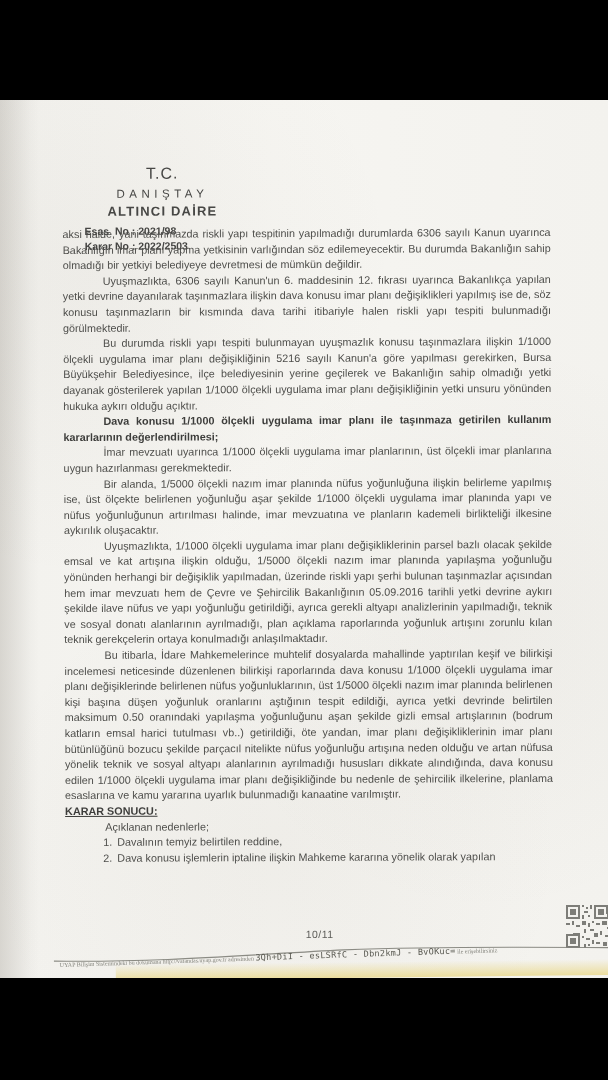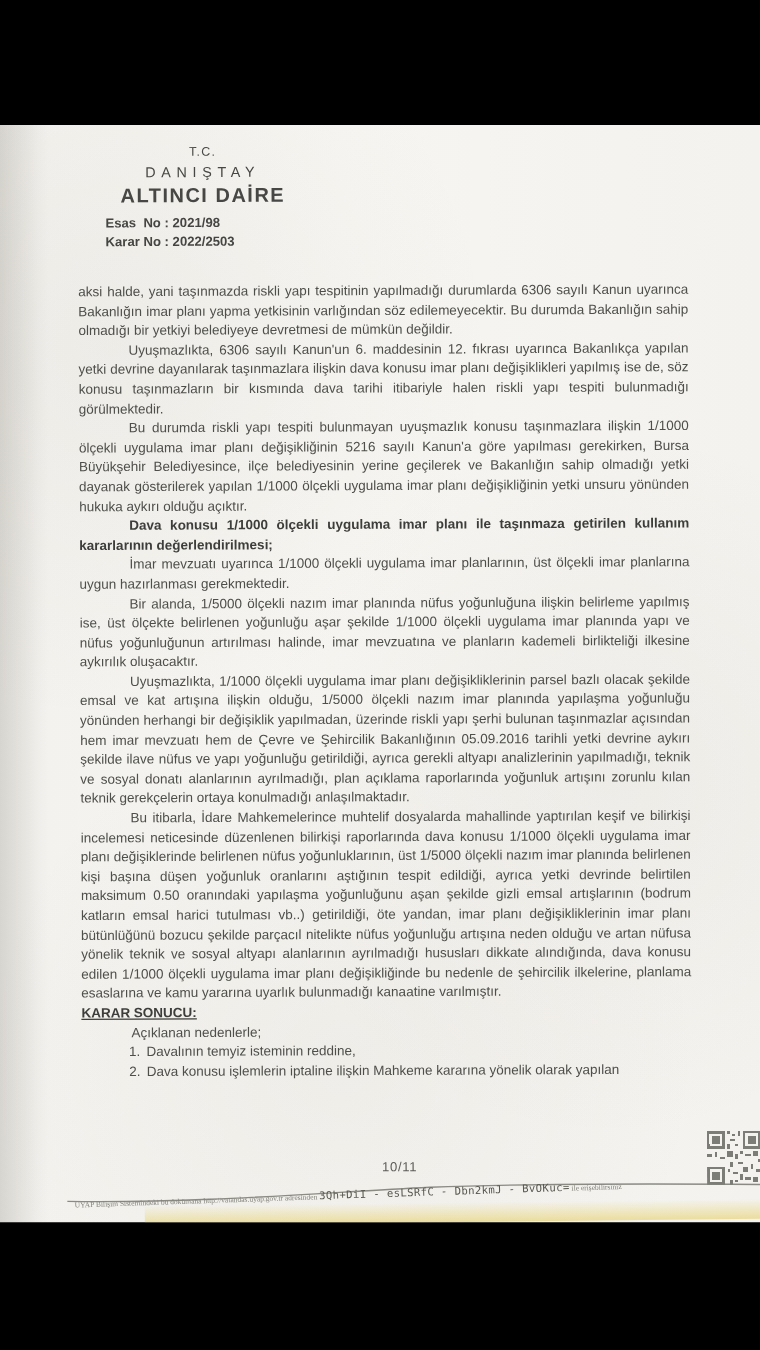--- a/index.html
+++ b/index.html
@@ -16,23 +16,23 @@
     background:
       radial-gradient(circle at 15% 20%, rgba(120,110,95,0.05), transparent 35%),
       radial-gradient(circle at 80% 60%, rgba(120,110,95,0.05), transparent 40%),
       radial-gradient(circle at 45% 85%, rgba(120,110,95,0.06), transparent 35%),
       linear-gradient(90deg, #e9e7e2 0%, #f3f2ee 5%, #f6f5f1 45%, #f3f2ee 100%);
     overflow:hidden;
   }
   .content { position:absolute; inset:0; transform:rotate(-0.25deg); transform-origin:50% 0; }
 
   .hdr { position:absolute; left:84px; top:16px; width:156px; text-align:center; color:#47474а; color:#474745; }
-  .hdr .tc      { font-size:10px; letter-spacing:1px; }
+  .hdr .tc      { font-size:16px; letter-spacing:1px;margin-top:48px; }
   .hdr .court   { font-size:11.5px; font-weight:400; letter-spacing:4.5px; margin-top:5px; }
-  .hdr .chamber { font-size:16px; font-weight:700; letter-spacing:1.2px; margin-top:4px; }
+  .hdr .chamber { font-size:13px; font-weight:700; letter-spacing:1.2px; margin-top:4px; }
   .caselines { margin-top:5px; text-align:left; }
   .caseline { font-size:10.5px; font-weight:700; white-space:pre; line-height:15px; color:#454543; }
 
   .bodytext {
     position:absolute; left:62px; top:126px; width:488px;
     color:#4e4e4b; font-size:10.8px; line-height:15.6px; text-align:justify;
   }
   .para { margin:0; }
   .para.ind { text-indent:40px; }
   .para.bold { font-weight:700; color:#3d3d3b; }
@@ -91,21 +91,21 @@
         <p class="para ind">Bu durumda riskli yapı tespiti bulunmayan uyuşmazlık konusu taşınmazlara ilişkin 1/1000 ölçekli uygulama imar planı değişikliğinin 5216 sayılı Kanun'a göre yapılması gerekirken, Bursa Büyükşehir Belediyesince, ilçe belediyesinin yerine geçilerek ve Bakanlığın sahip olmadığı yetki dayanak gösterilerek yapılan 1/1000 ölçekli uygulama imar planı değişikliğinin yetki unsuru yönünden hukuka aykırı olduğu açıktır.</p>
         <p class="para ind bold">Dava konusu 1/1000 ölçekli uygulama imar planı ile taşınmaza getirilen kullanım kararlarının değerlendirilmesi;</p>
         <p class="para ind">İmar mevzuatı uyarınca 1/1000 ölçekli uygulama imar planlarının, üst ölçekli imar planlarına uygun hazırlanması gerekmektedir.</p>
         <p class="para ind">Bir alanda, 1/5000 ölçekli nazım imar planında nüfus yoğunluğuna ilişkin belirleme yapılmış ise, üst ölçekte belirlenen yoğunluğu aşar şekilde 1/1000 ölçekli uygulama imar planında yapı ve nüfus yoğunluğunun artırılması halinde, imar mevzuatına ve planların kademeli birlikteliği ilkesine aykırılık oluşacaktır.</p>
         <p class="para ind">Uyuşmazlıkta, 1/1000 ölçekli uygulama imar planı değişikliklerinin parsel bazlı olacak şekilde emsal ve kat artışına ilişkin olduğu, 1/5000 ölçekli nazım imar planında yapılaşma yoğunluğu yönünden herhangi bir değişiklik yapılmadan, üzerinde riskli yapı şerhi bulunan taşınmazlar açısından hem imar mevzuatı hem de Çevre ve Şehircilik Bakanlığının 05.09.2016 tarihli yetki devrine aykırı şekilde ilave nüfus ve yapı yoğunluğu getirildiği, ayrıca gerekli altyapı analizlerinin yapılmadığı, teknik ve sosyal donatı alanlarının ayrılmadığı, plan açıklama raporlarında yoğunluk artışını zorunlu kılan teknik gerekçelerin ortaya konulmadığı anlaşılmaktadır.</p>
         <p class="para ind">Bu itibarla, İdare Mahkemelerince muhtelif dosyalarda mahallinde yaptırılan keşif ve bilirkişi incelemesi neticesinde düzenlenen bilirkişi raporlarında dava konusu 1/1000 ölçekli uygulama imar planı değişiklerinde belirlenen nüfus yoğunluklarının, üst 1/5000 ölçekli nazım imar planında belirlenen kişi başına düşen yoğunluk oranlarını aştığının tespit edildiği, ayrıca yetki devrinde belirtilen maksimum 0.50 oranındaki yapılaşma yoğunluğunu aşan şekilde gizli emsal artışlarının (bodrum katların emsal harici tutulması vb..) getirildiği, öte yandan, imar planı değişikliklerinin imar planı bütünlüğünü bozucu şekilde parçacıl nitelikte nüfus yoğunluğu artışına neden olduğu ve artan nüfusa yönelik teknik ve sosyal altyapı alanlarının ayrılmadığı hususları dikkate alındığında, dava konusu edilen 1/1000 ölçekli uygulama imar planı değişikliğinde bu nedenle de şehircilik ilkelerine, planlama esaslarına ve kamu yararına uyarlık bulunmadığı kanaatine varılmıştır.</p>
 
         <p class="para heading-underline">KARAR SONUCU:</p>
         <p class="para ind" style="text-align:left">Açıklanan nedenlerle;</p>
         <p class="item">
-          <span class="num">1.</span><span>Davalının temyiz isteminin reddine,</span>
+          <span class="num">1.</span><span>Davalının temyiz belirtilen reddine,</span>
         </p>
         <p class="item">
           <span class="num">2.</span><span>Dava konusu işlemlerin iptaline ilişkin Mahkeme kararına yönelik olarak yapılan</span>
         </p>
       </div>
 
       <div class="pagenum">10/11</div>
 
       <svg class="footline" viewBox="0 0 558 18" preserveAspectRatio="none">
         <path d="M0,14 C 110,16 200,8 290,4 C 380,1 480,2 558,3" fill="none" stroke="#8b8b84" stroke-width="1.1"></path>

